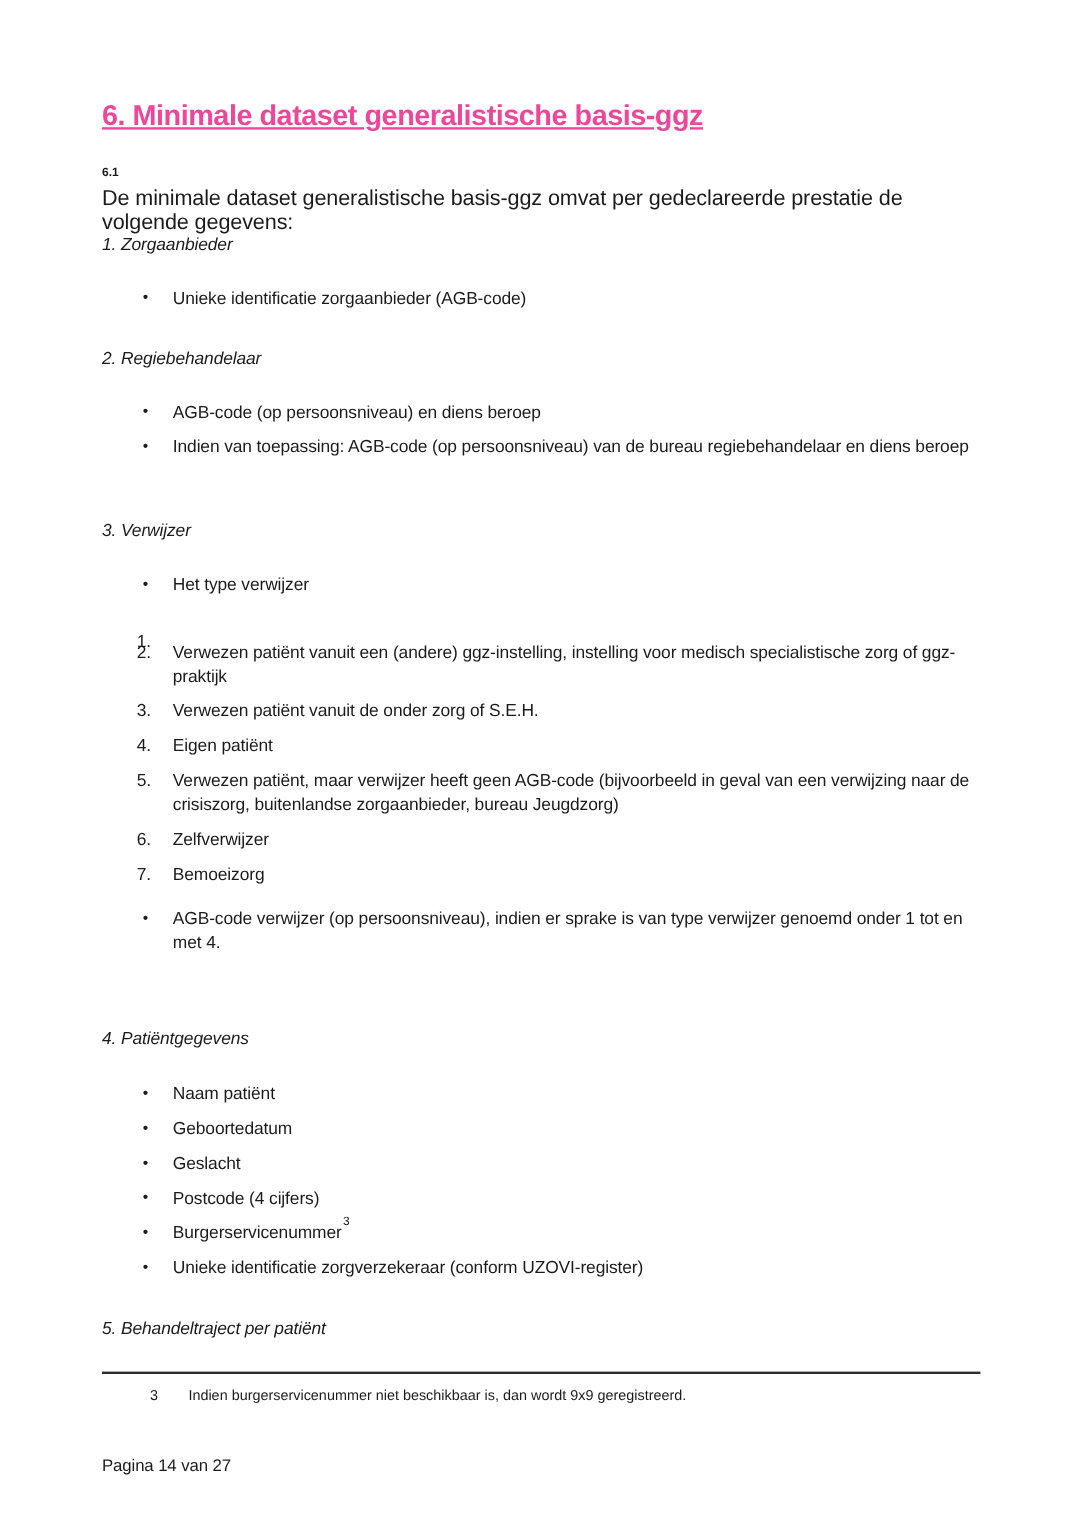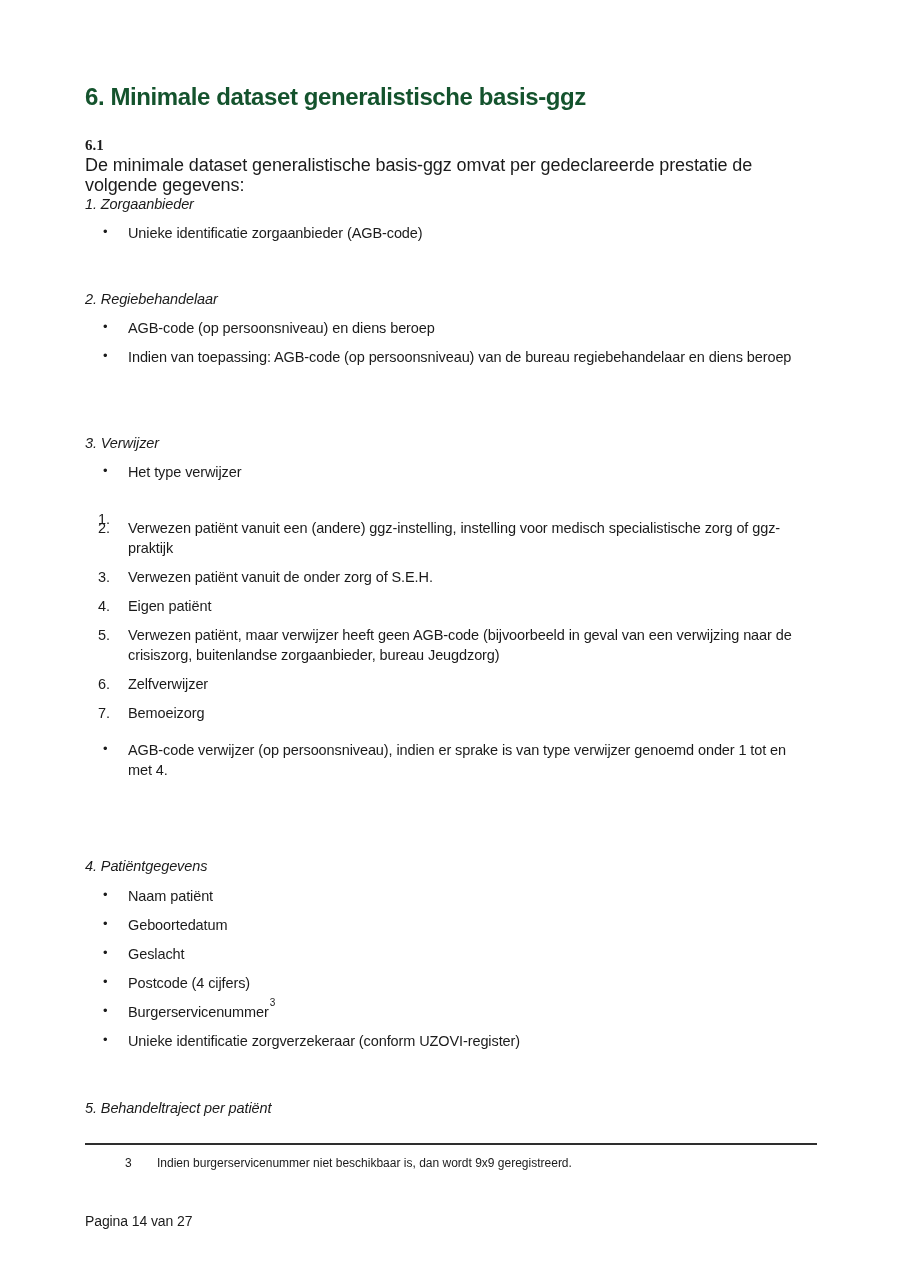--- a/index.html
+++ b/index.html
@@ -19,45 +19,45 @@
     width: 732px;
     height: 100%;
   }
   .abs { position: absolute; left: 0; }
   h1.title {
     margin: 0;
     font-size: 24px;
     font-weight: 700;
     letter-spacing: -0.4px;
     line-height: 30px;
-    color: #14532d;
+    color: #ec4899;
     width: 732px;
+    text-decoration: underline;
   }
   .bold-sub {
-    font-size: 15px;
+    font-size: 10px;
     font-weight: 700;
     line-height: 20px;
-    font-family: Liberation Serif, serif;
   }
   .body-text {
     margin: 0;
     font-size: 18px;
     line-height: 20px;
     letter-spacing: -0.1px;
     width: 732px;
   }
   .group-heading {
     font-size: 14.5px;
     font-style: italic;
     line-height: 20px;
     letter-spacing: -0.1px;
   }
   ul.blist, ol.nlist {
     list-style: none;
-    margin: 0;
+    margin: 16px;
     padding: 0;
     width: 732px;
   }
   ul.blist li, ol.nlist li {
     position: relative;
     padding-left: 43px;
     max-width: 680px;
     font-size: 14.5px;
     line-height: 20px;
     letter-spacing: -0.1px;

